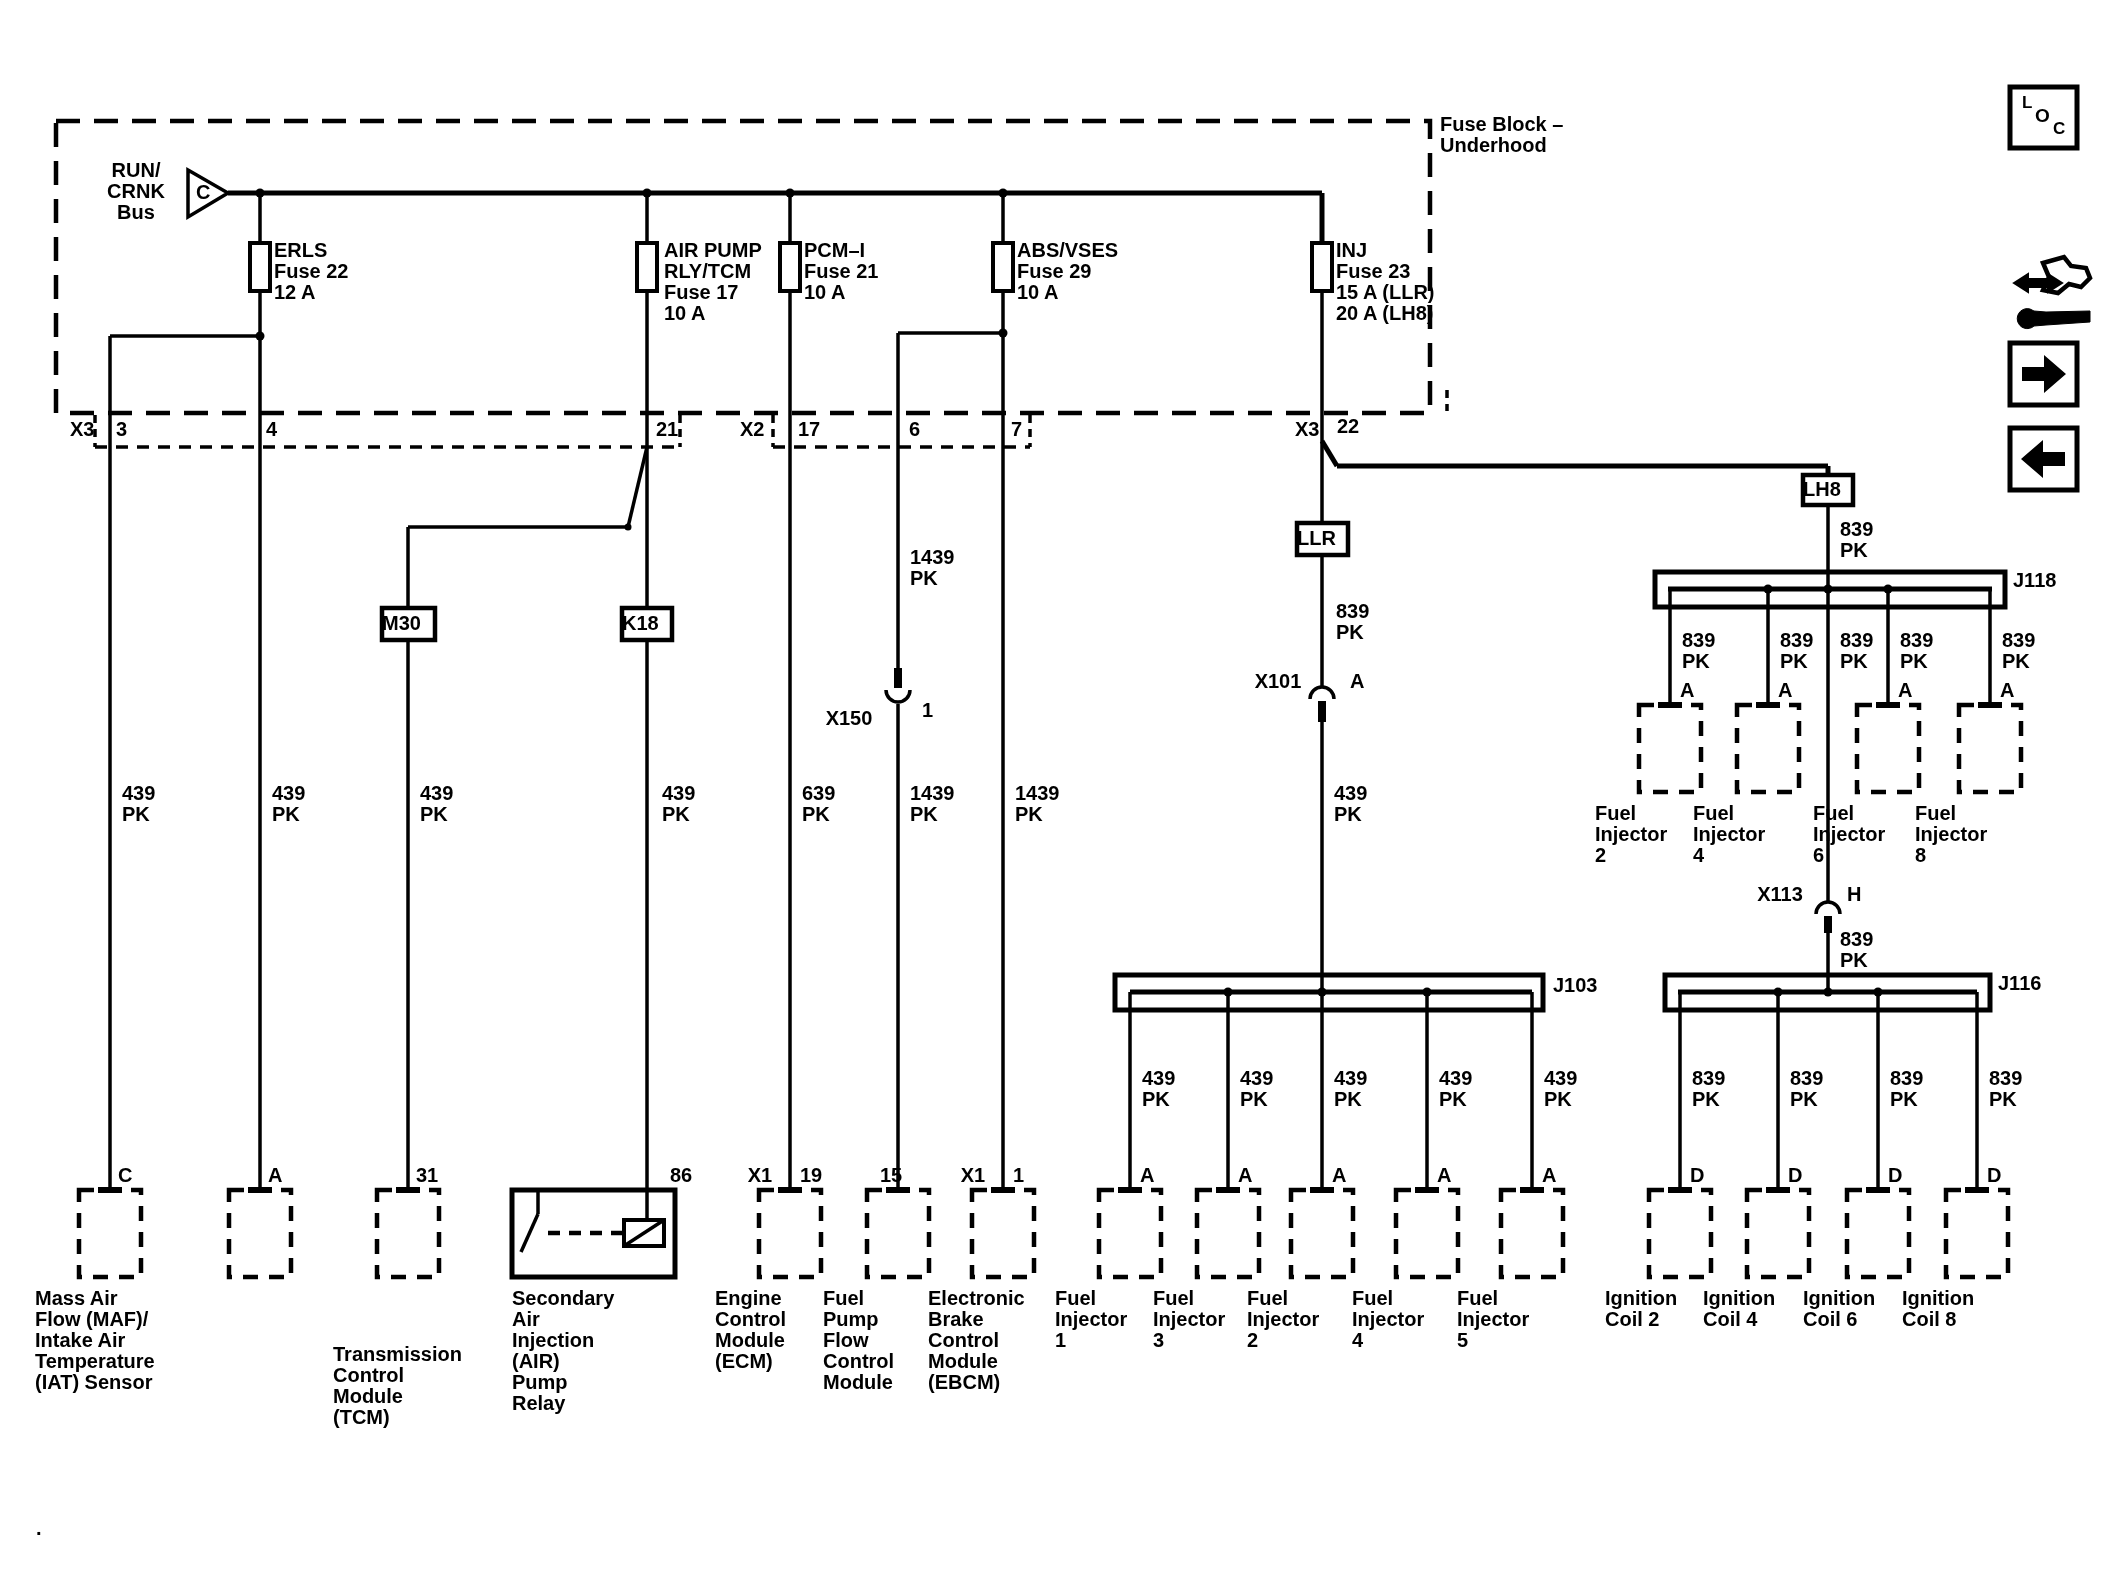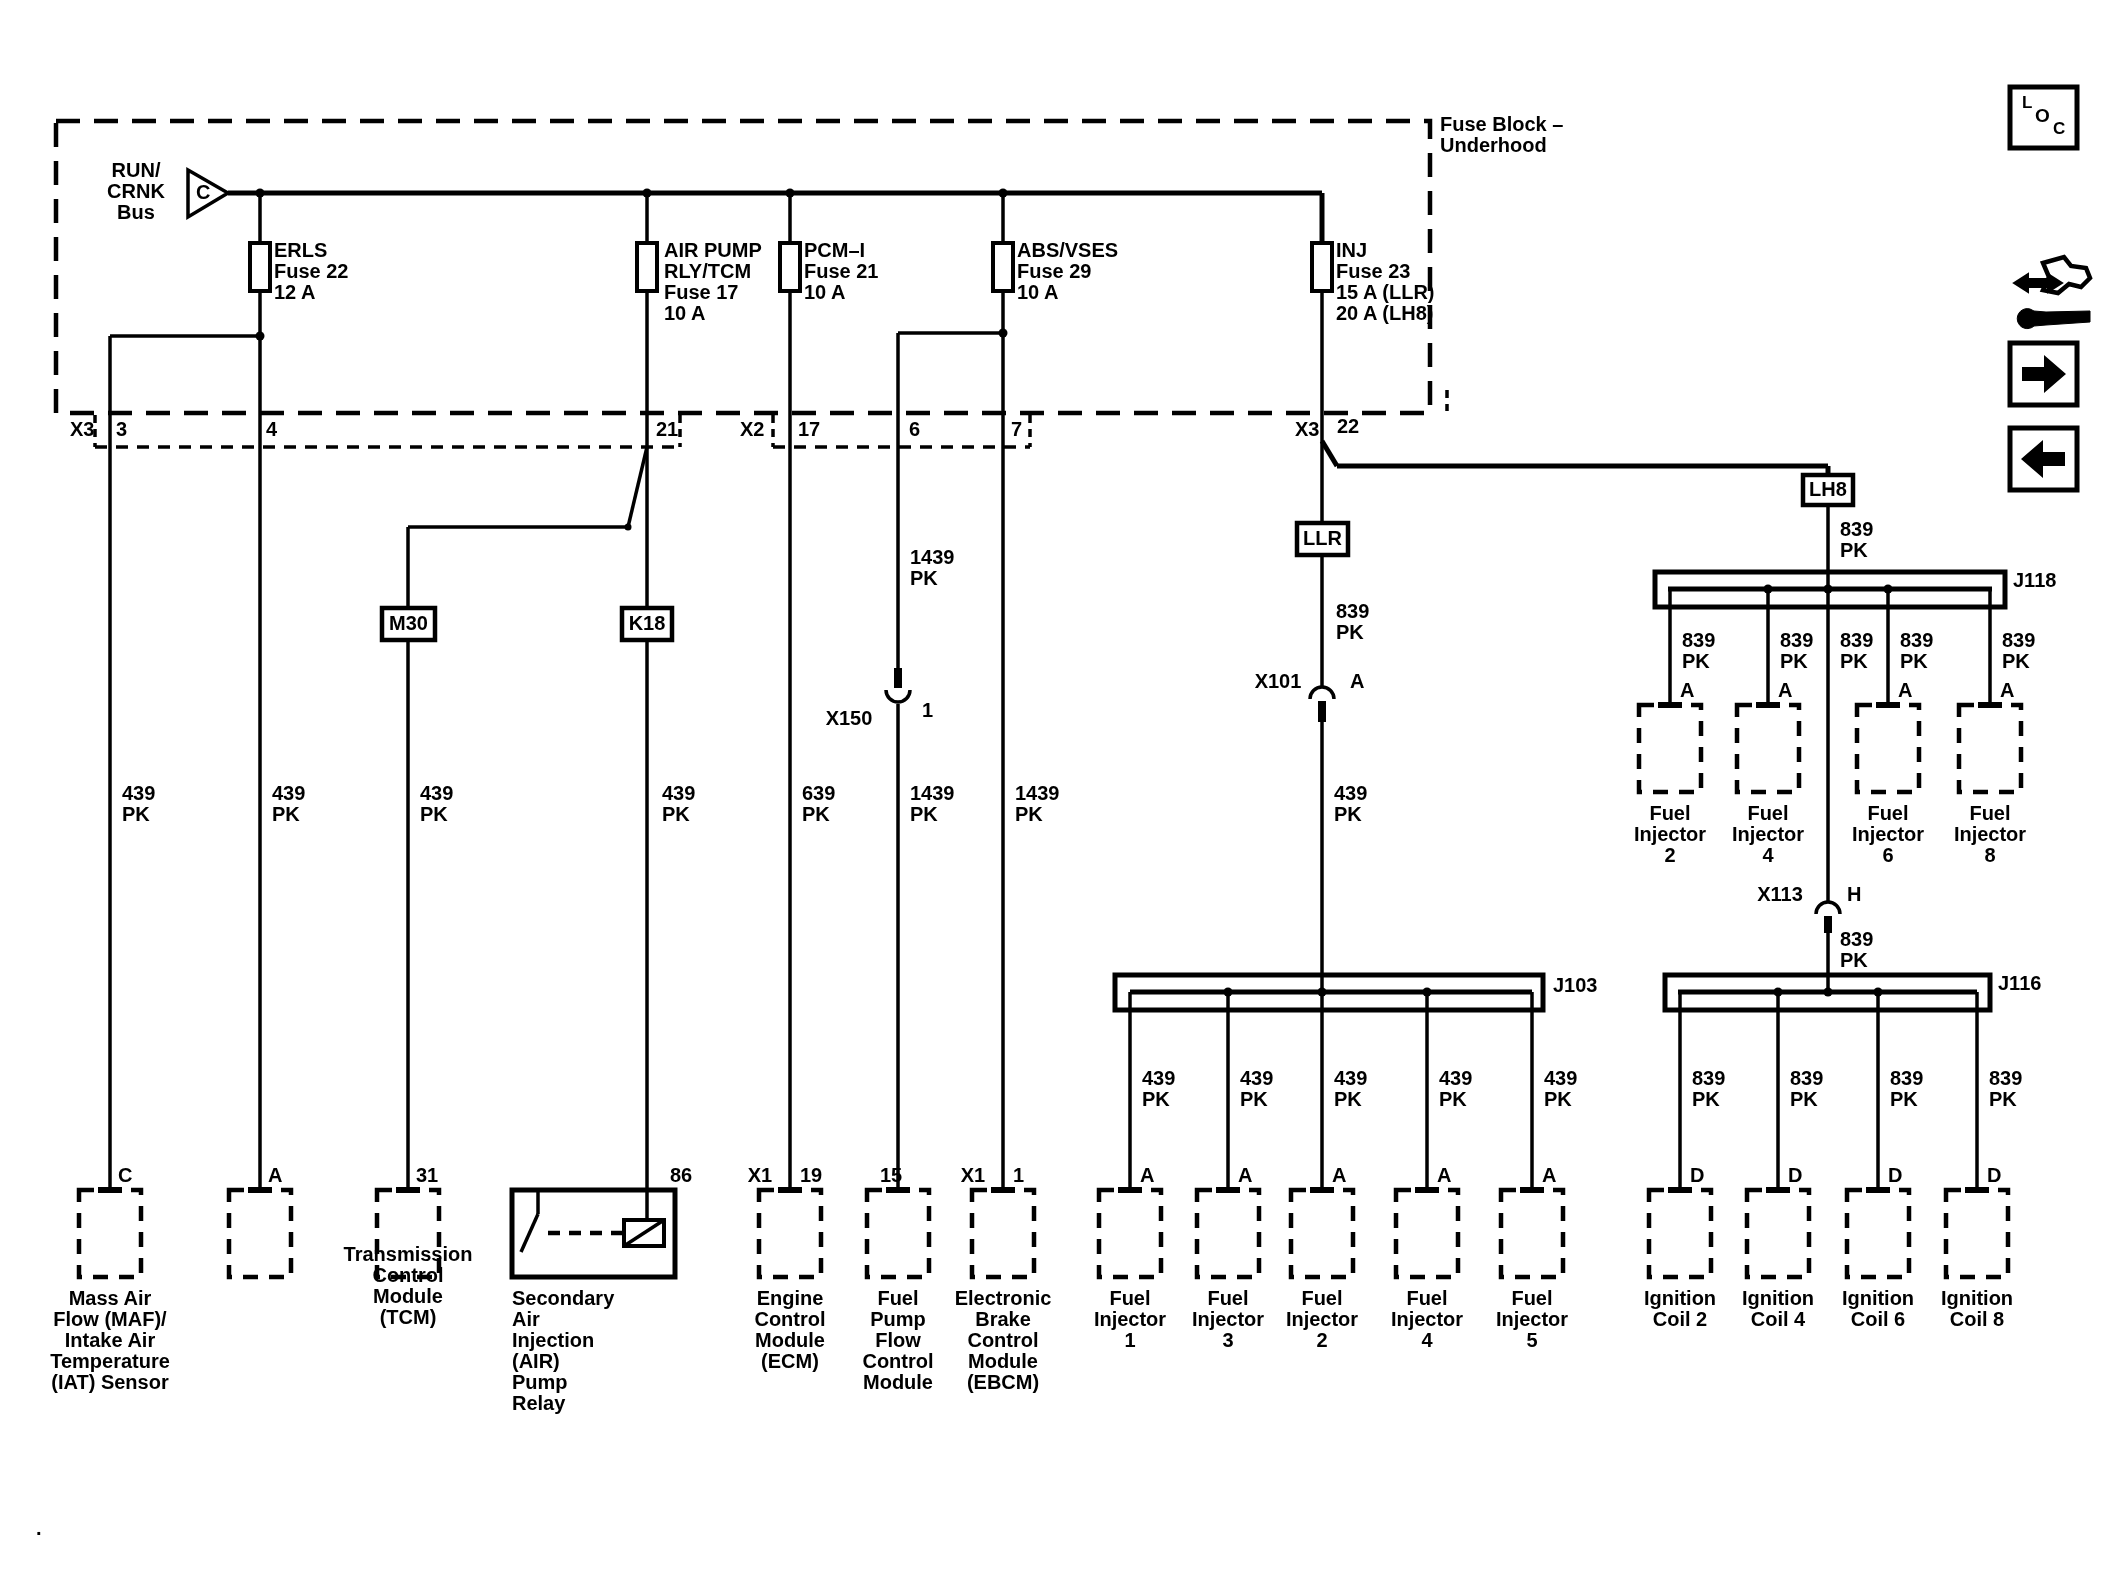--- a/index.html
+++ b/index.html
@@ -1,21 +1,21 @@
 <!DOCTYPE html>
 <html><head>
 <meta charset="utf-8">
 <style>
   html,body{margin:0;padding:0;background:#fff;}
   #page{position:relative;width:2124px;height:1593px;background:#ffffff;overflow:hidden;
         font-family:"Liberation Sans",sans-serif;}
   svg{position:absolute;left:0;top:0;}
   .t{position:absolute;font:bold 20px/21px "Liberation Sans",sans-serif;color:#000;
      white-space:pre-line;}
-  .tc{text-align:center;}
+  .tc{}
   .tr{text-align:center;}
 </style>
 </head>
 <body>
 
 <div id="page">
 
   <svg width="2124" height="1593" viewBox="0 0 2124 1593">
 
     <g>
@@ -341,21 +341,21 @@
   <div class="t" style="left:1680px;top:680px">A</div>
   <div class="t" style="left:1778px;top:680px">A</div>
   <div class="t" style="left:1898px;top:680px">A</div>
   <div class="t" style="left:2000px;top:680px">A</div>
 
   <div class="t tc" style="left:35px;top:1288px;width:150px">Mass Air
 Flow (MAF)/
 Intake Air
 Temperature
 (IAT) Sensor</div>
-  <div class="t tc" style="left:333px;top:1244px;width:150px">Transmission
+  <div class="t tc" style="left:333px;top:1344px;width:150px">Transmission
 Control
 Module
 (TCM)</div>
   <div class="t" style="left:512px;top:1288px">Secondary
 Air
 Injection
 (AIR)
 Pump
 Relay</div>
   <div class="t tc" style="left:715px;top:1288px;width:150px">Engine

